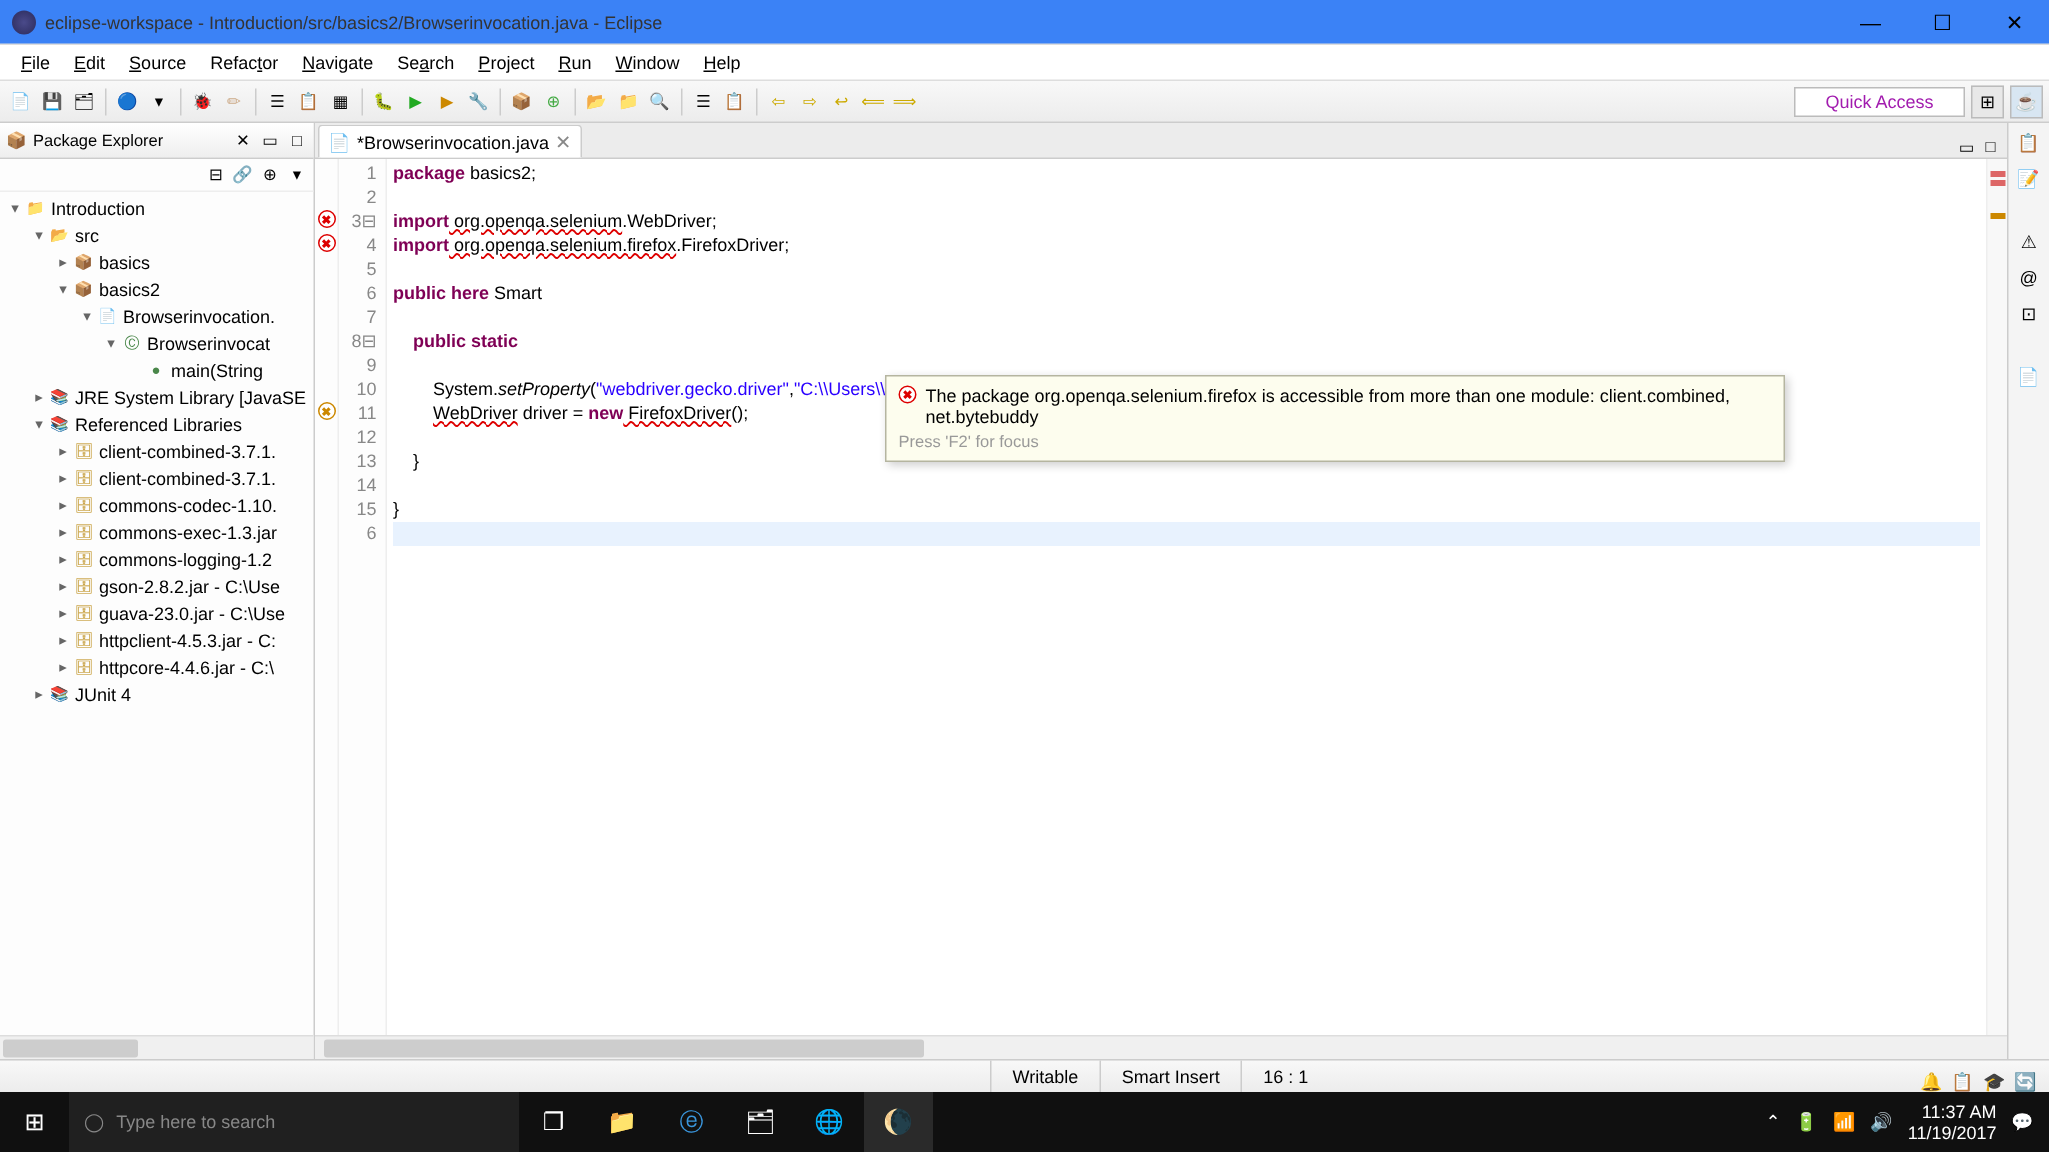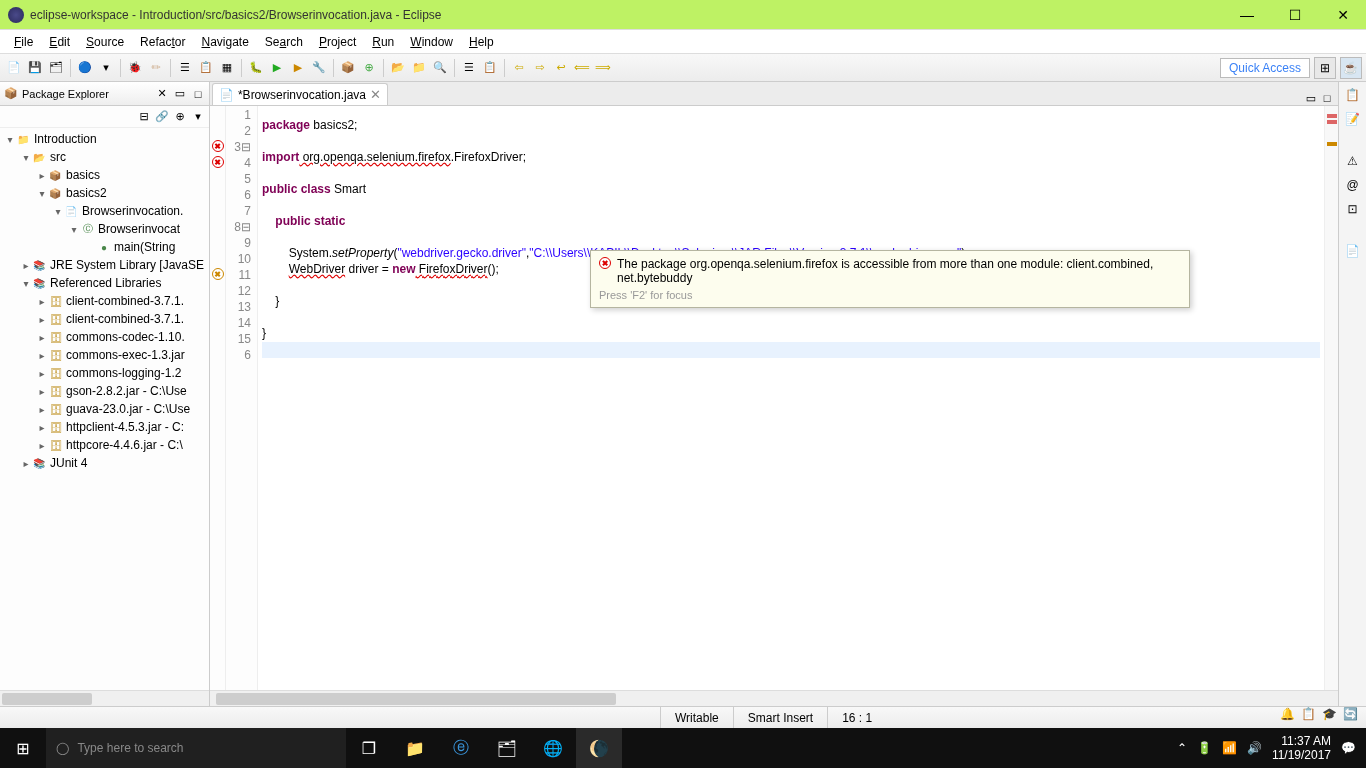--- a/index.html
+++ b/index.html
@@ -1,28 +1,28 @@
 <!DOCTYPE html>
 <html><head>
 <meta charset="utf-8">
 <style>
 * { margin: 0; padding: 0; box-sizing: border-box; font-family: "Segoe UI", Tahoma, sans-serif; font-size: 12px; }
 body { background: #f0f0f0; width: 1366px; height: 768px; display: flex; flex-direction: column; overflow: hidden; }
-.titlebar { height: 30px; background: #bef264; display: flex; align-items: center; padding: 0 8px; border-bottom: 1px solid #ddd; }
+.titlebar { height: 30px; background: #3b82f6; display: flex; align-items: center; padding: 0 8px; border-bottom: 1px solid #ddd; }
 .titlebar-icon { width: 16px; height: 16px; background: radial-gradient(#4a4a8a,#2a2a5a); border-radius: 50%; margin-right: 6px; }
 .titlebar-text { flex: 1; font-size: 12px; color: #333; }
 .win-controls { display: flex; gap: 18px; }
 .win-btn { width: 30px; height: 20px; display: flex; align-items: center; justify-content: center; cursor: pointer; font-size: 14px; }
 .menubar { height: 24px; background: #fff; display: flex; align-items: center; padding: 0 6px; border-bottom: 1px solid #ddd; }
 .menu-item { padding: 3px 8px; cursor: pointer; }
 .menu-item u { text-decoration: underline; }
 .toolbar { height: 28px; background: linear-gradient(#f8f8f8,#ececec); display: flex; align-items: center; padding: 0 4px; border-bottom: 1px solid #ccc; gap: 1px; }
 .tb-btn { width: 20px; height: 20px; display: flex; align-items: center; justify-content: center; cursor: pointer; border-radius: 2px; font-size: 11px; }
 .tb-sep { width: 1px; height: 18px; background: #ccc; margin: 0 3px; }
-.quick-access { margin-left: auto; border: 1px solid #bbb; padding: 2px 8px; background: #fff; font-size: 12px; color: #3b82f6; }
+.quick-access { margin-left: auto; border: 1px solid #bbb; padding: 2px 20px; background: #fff; font-size: 12px; color: #a21caf; }
 .persp-btn { width: 22px; height: 22px; border: 1px solid #bbb; background: #e8e8e8; margin-left: 3px; display:flex;align-items:center;justify-content:center; }
 .workspace { flex: 1; display: flex; background: #fff; overflow: hidden; }
 .sidebar { width: 210px; display: flex; flex-direction: column; border-right: 1px solid #ccc; background: #fdfdfd; }
 .view-header { height: 24px; display: flex; align-items: center; padding: 0 4px; background: linear-gradient(#fff,#eee); border-bottom: 1px solid #ccc; gap: 4px; }
 .view-title { font-size: 11px; flex: 1; }
 .view-icon { width: 14px; height: 14px; font-size: 11px; display:flex;align-items:center;justify-content:center; }
 .mini-toolbar { height: 22px; display: flex; align-items: center; justify-content: flex-end; padding: 0 4px; gap: 4px; border-bottom: 1px solid #eee; }
 .tree { flex: 1; overflow: auto; padding: 2px 0; font-size: 12px; }
 .tree-row { display: flex; align-items: center; height: 18px; cursor: pointer; white-space: nowrap; }
 .expander { width: 12px; text-align: center; color: #666; font-size: 10px; }
@@ -33,35 +33,35 @@
 .tab-row { height: 24px; display: flex; align-items: flex-end; background: #ececec; border-bottom: 1px solid #ccc; }
 .editor-tab { height: 22px; background: #fff; border: 1px solid #ccc; border-bottom: none; display: flex; align-items: center; padding: 0 6px; gap: 4px; font-size: 11px; border-radius: 3px 3px 0 0; margin-left: 2px; }
 .tab-close { font-size: 13px; color: #888; cursor: pointer; }
 .tab-controls { margin-left: auto; display: flex; gap: 2px; padding-right: 4px; }
 .editor-body { flex: 1; display: flex; background: #fff; font-family: Consolas, monospace; font-size: 13px; position: relative; }
 .marker-col { width: 16px; background: #fdfdfd; border-right: 1px solid #eee; }
 .gutter { width: 32px; background: #fdfdfd; color: #888; text-align: right; padding: 2px 6px 2px 0; border-right: 1px solid #eee; font-family: Consolas, monospace; font-size: 12px; }
 .gutter-line { height: 16px; }
 .marker-line { height: 16px; display: flex; align-items: center; justify-content: center; }
 .err-marker { width: 12px; height: 12px; background: #fff; border: 1px solid #d00; border-radius: 50%; font-size: 8px; color: #d00; font-weight: bold; display:flex;align-items:center;justify-content:center; }
-.code { flex: 1; padding: 12px 4px; position: relative; }
+.code { flex: 1; padding: 2px 4px; position: relative; }
 .code-line { height: 16px; white-space: pre; }
 .hl-line { background: #e8f2fe; }
 .kw { color: #7f0055; font-weight: bold; }
 .str { color: #2a00ff; }
 .err-u { text-decoration: underline wavy #d00; }
 .italic { font-style: italic; margin-top: 13px; }
 .tooltip-box { position: absolute; left: 380px; top: 168px; width: 600px; background: #fdfdee; border: 1px solid #b5b5a0; z-index: 50; padding: 6px 8px; font-family: "Segoe UI"; font-size: 12px; box-shadow: 2px 2px 6px rgba(0,0,0,0.2); }
 .tooltip-head { display: flex; align-items: flex-start; gap: 6px; }
 .tooltip-hint { text-align: left; color: #999; font-size: 11px; margin-top: 4px; }
 .overview-ruler { width: 14px; background: #f8f8f8; border-left: 1px solid #eee; position: relative; }
 .ruler-mark { position: absolute; left: 2px; width: 10px; height: 4px; background: #d66; }
 .quick-icons { width: 28px; background: #f4f4f4; border-left: 1px solid #ccc; display: flex; flex-direction: column; align-items: center; padding: 4px 0; gap: 6px; }
 .qi { width: 18px; height: 18px; display:flex;align-items:center;justify-content:center;font-size:12px;cursor:pointer; border:1px solid transparent; }
-.statusbar { height: 22px; background: linear-gradient(#f8f8f8,#ececec); border-top: 1px solid #ccc; display: flex; align-items: flex-start; font-size: 11px; }
+.statusbar { height: 22px; background: linear-gradient(#f8f8f8,#ececec); border-top: 1px solid #ccc; display: flex; align-items: flex-end; font-size: 11px; }
 .status-cell { border-left: 1px solid #ccc; padding: 0 14px; height: 100%; display: flex; align-items: center; }
 .status-icons { margin-left: auto; display: flex; gap: 6px; padding: 0 8px; }
 .scrollbar-h { height: 16px; background: #f0f0f0; border-top: 1px solid #ddd; display:flex;align-items:center; }
 .sb-thumb { height: 12px; background: #cdcdcd; border-radius: 2px; margin-left: 2px; }
 .taskbar { height: 40px; background: #101010; display: flex; align-items: center; color: #fff; }
 .tb-item { width: 46px; height: 40px; display: flex; align-items: center; justify-content: center; cursor: pointer; font-size: 16px; }
 .search-box { display: flex; align-items: center; background: #202020; height: 40px; width: 300px; padding: 0 10px; color: #888; gap: 8px; }
 .tray { margin-left: auto; display: flex; align-items: center; gap: 10px; padding: 0 10px; font-size: 11px; }
 .tray-time { text-align: right; line-height: 1.2; }
 </style>
@@ -302,23 +302,24 @@
           <div class="gutter-line">11</div>
           <div class="gutter-line">12</div>
           <div class="gutter-line">13</div>
           <div class="gutter-line">14</div>
           <div class="gutter-line">15</div>
           <div class="gutter-line">6</div>
       </div>
       <div class="code">
         <div class="code-line"><span class="kw">package</span><span> basics2;</span></div>
         <div class="code-line"></div>
+        <div class="code-line"><span class="kw">import</span><span class="err-u"> org.openqa.selenium</span><span>.WebDriver;</span></div>
         <div class="code-line"><span class="kw">import</span><span class="err-u"> org.openqa.selenium.firefox</span><span>.FirefoxDriver;</span></div>
         <div class="code-line"></div>
-        <div class="code-line"><span class="kw">public class</span><span> Smart</span></div>
+        <div class="code-line"><span class="kw">public here</span><span> Smart</span></div>
         <div class="code-line"></div>
         <div class="code-line">    <span class="kw">public static</span></div>
         <div class="code-line"></div>
         <div class="code-line"><span>        System.</span><span class="italic">setProperty</span><span>(</span><span class="str">"webdriver.gecko.driver"</span><span>,</span><span class="str">"C:\\Users\\KAPIL\\Desktop\\Selenium\\JAR Files\\Version 3.7.1\\geckodriver.exe"</span><span>);</span></div>
         <div class="code-line">        <span class="err-u">WebDriver</span><span> driver = </span><span class="kw">new</span><span class="err-u"> FirefoxDriver</span><span>();</span></div>
         <div class="code-line"></div>
         <div class="code-line">    }</div>
         <div class="code-line"></div>
         <div class="code-line">}</div>
         <div class="code-line hl-line"></div>

